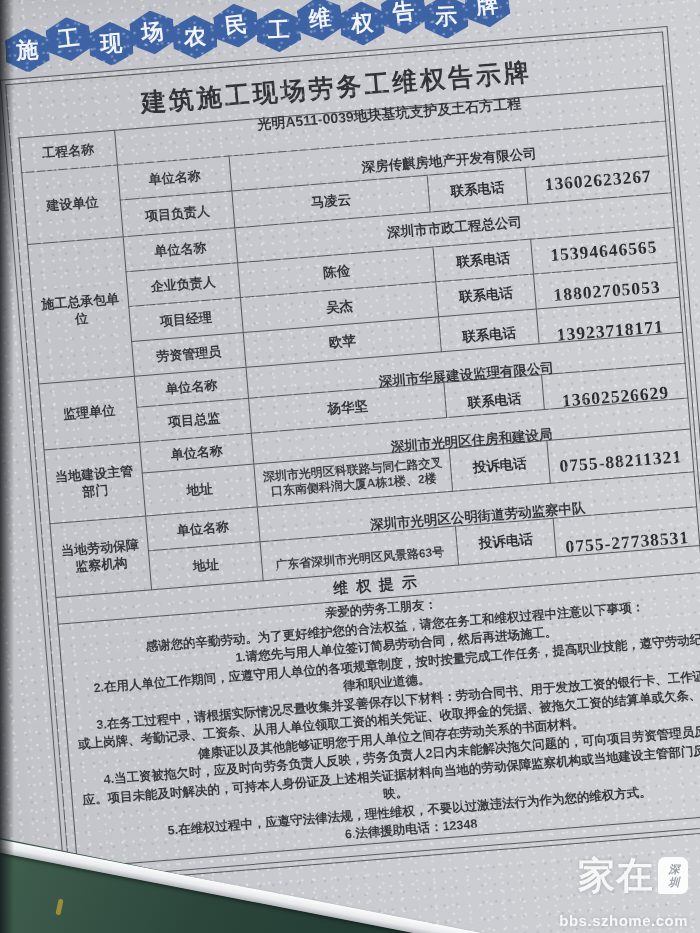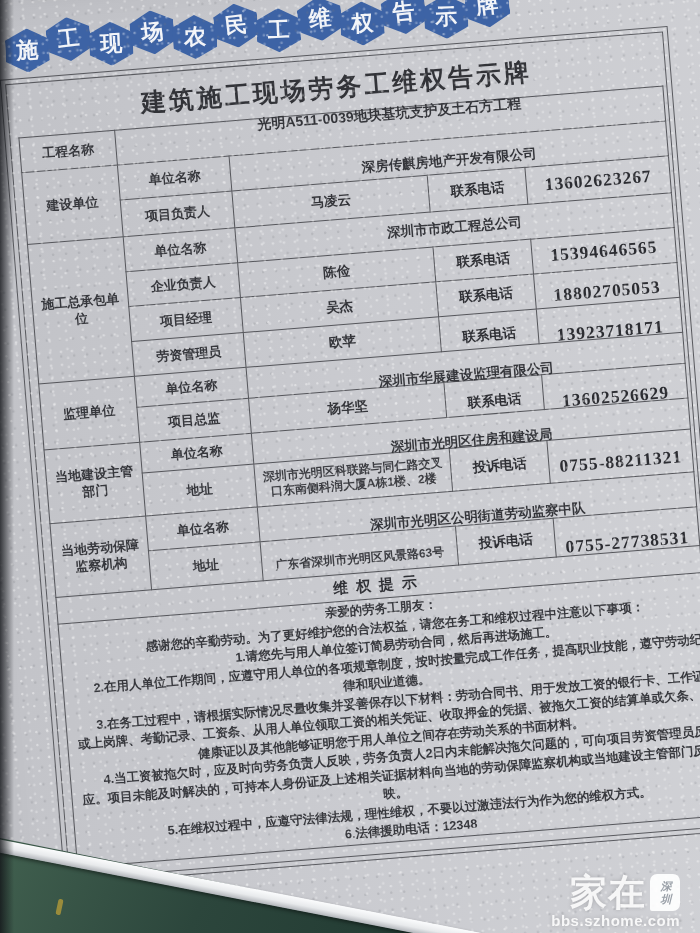--- a/index.html
+++ b/index.html
@@ -72,27 +72,27 @@
   .green-corner .paint-mark{position:absolute;left:57px;bottom:18px;width:5px;height:16px;background:#ab9539;transform:rotate(12deg);border-radius:2px;opacity:.85;}
   .metal-strip{
     position:absolute;left:-8px;top:838px;width:500px;height:13px;z-index:6;
     transform:rotate(11deg);transform-origin:left center;
     background:linear-gradient(180deg,#fbfcfd 0%,#e8eaec 55%,#b2b5ba 100%);
     box-shadow:0 2px 4px rgba(0,0,0,.45);
   }
   .left-shade{position:absolute;left:0;top:0;width:14px;height:933px;z-index:7;pointer-events:none;
     background:linear-gradient(90deg,rgba(18,20,24,.8),rgba(18,20,24,0));}
   
-  .watermark{position:absolute;right:20px;bottom:4px;z-index:9;text-align:right;color:rgba(255,255,255,.88);}
+  .watermark{position:absolute;right:12px;bottom:4px;z-index:9;text-align:right;color:rgba(255,255,255,.88);}
   .wm-row{display:flex;align-items:center;justify-content:flex-end;gap:4px;}
   .wm-brand{font-size:37px;font-weight:700;line-height:1;letter-spacing:1px;text-shadow:0 0 4px rgba(0,0,0,.18);}
   .wm-seal{width:30px;height:37px;background:rgba(255,255,255,.92);border-radius:7px 7px 7px 2px;
     display:flex;align-items:center;justify-content:center;font-style:italic;}
   .wm-seal span{color:#9aa0a8;font-size:11px;font-weight:700;width:13px;line-height:1.1;display:inline-block;}
-  .wm-site{font-size:15px;font-weight:700;letter-spacing:.5px;margin-top:1px;text-shadow:0 0 4px rgba(0,0,0,.18);}
+  .wm-site{font-size:15px;font-weight:700;letter-spacing:.5px;margin-top:18px;text-shadow:0 0 4px rgba(0,0,0,.18);}
 </style>
 </head>
 <body>
 
 <div class="photo">
 
   <div class="board">
 
     <div class="banner">
       <div class="hex">

